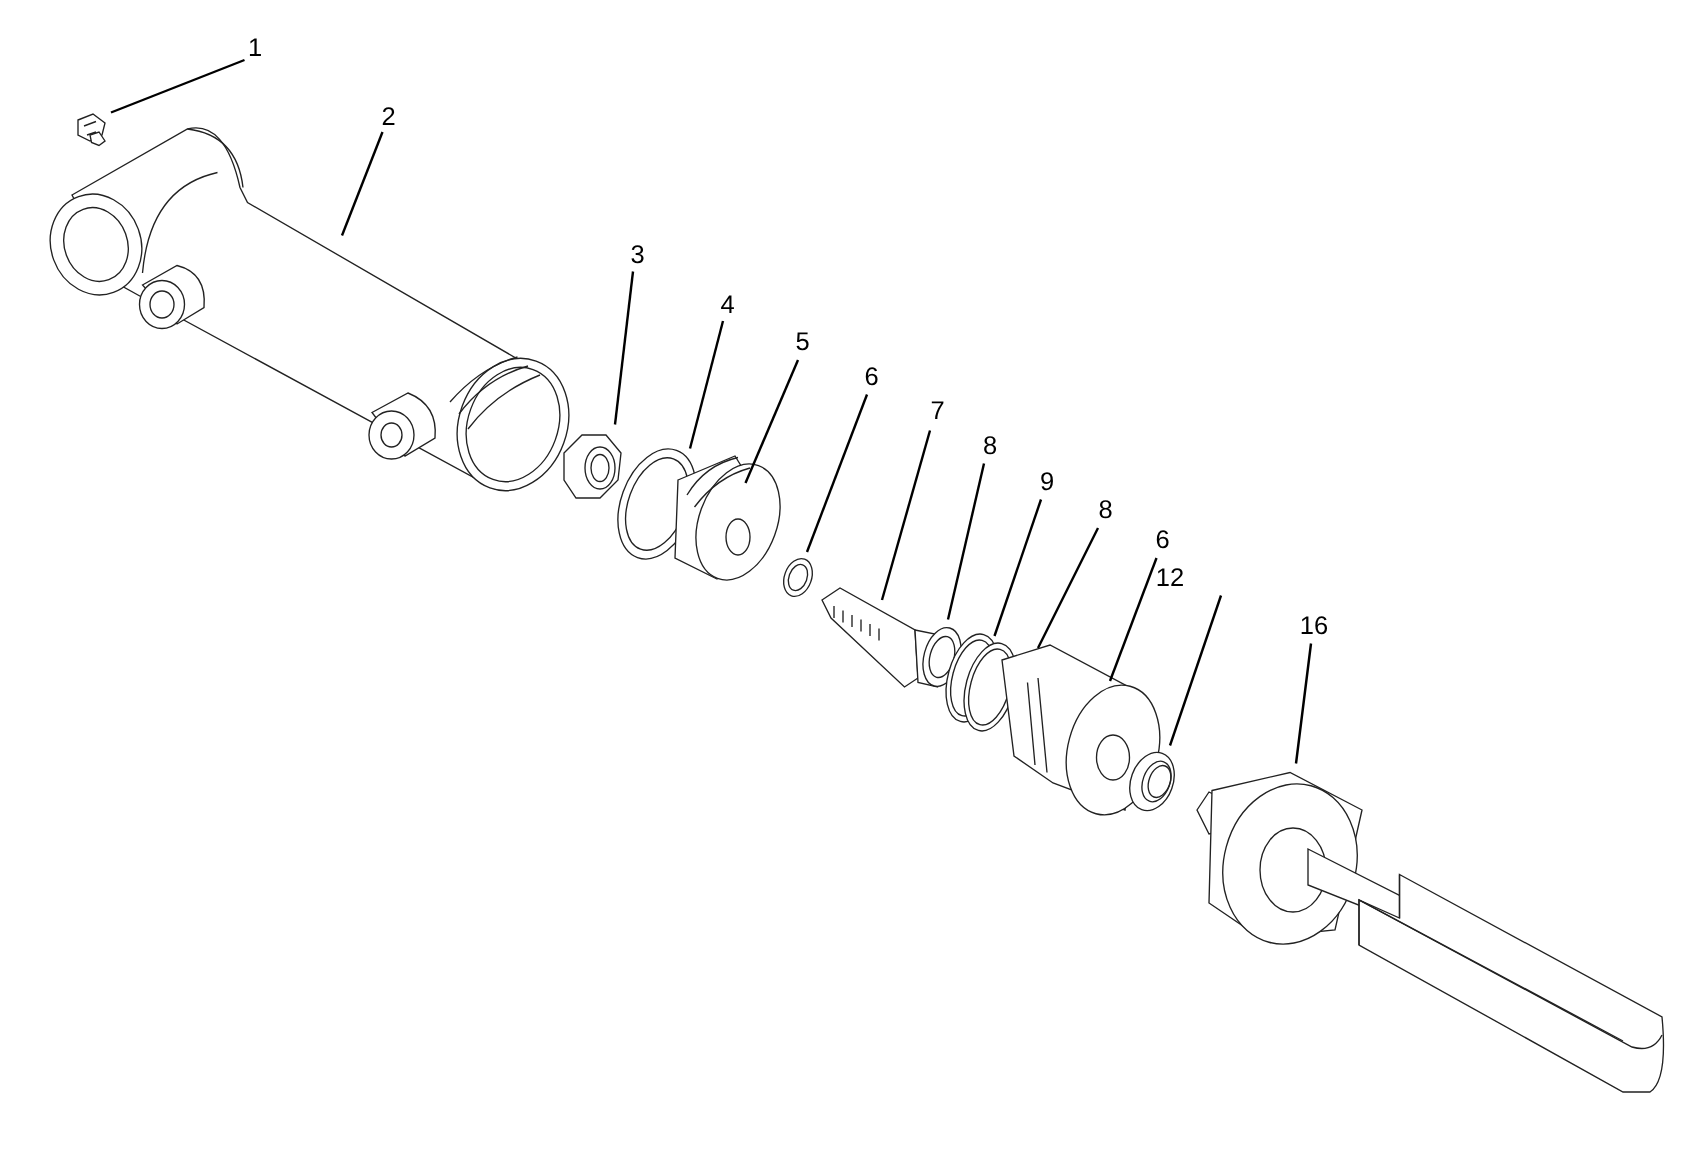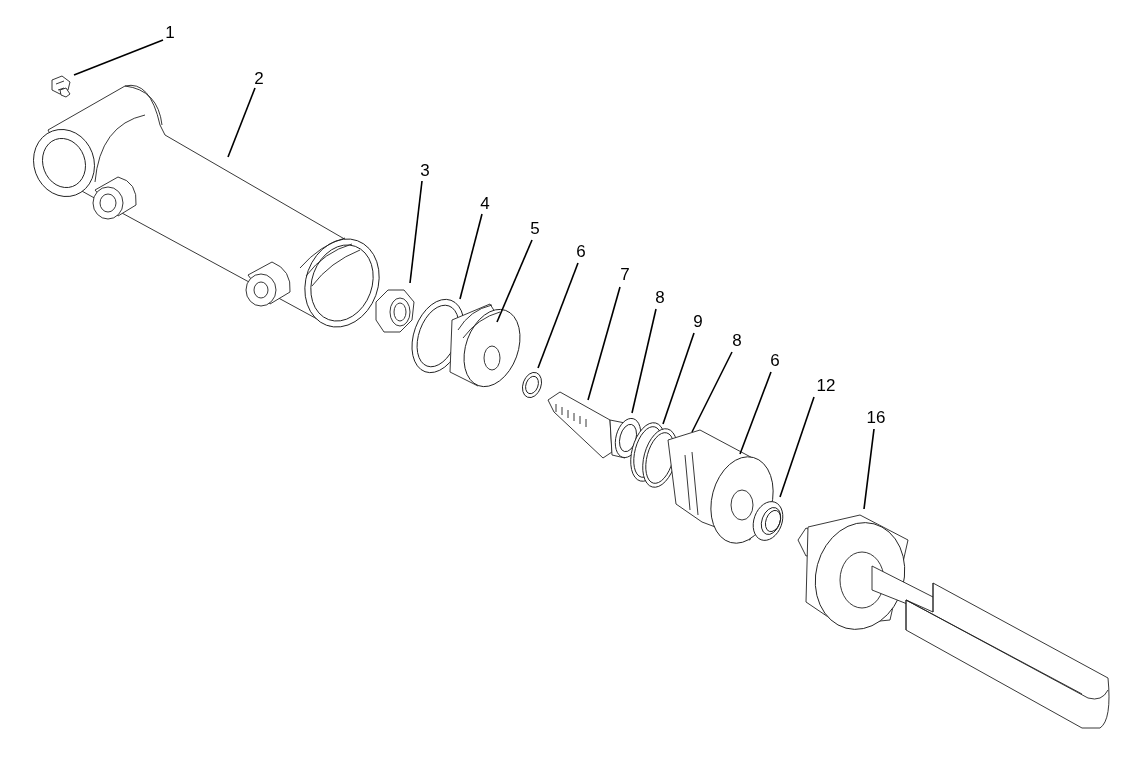--- a/index.html
+++ b/index.html
@@ -128,16 +128,16 @@
       <div class="callout" style="left: 259px; top: 78px;">2</div>
       <div class="callout" style="left: 425px; top: 170px;">3</div>
       <div class="callout" style="left: 485px; top: 203px;">4</div>
       <div class="callout" style="left: 535px; top: 228px;">5</div>
       <div class="callout" style="left: 581px; top: 251px;">6</div>
       <div class="callout" style="left: 625px; top: 274px;">7</div>
       <div class="callout" style="left: 660px; top: 297px;">8</div>
       <div class="callout" style="left: 698px; top: 321px;">9</div>
       <div class="callout" style="left: 737px; top: 340px;">8</div>
       <div class="callout" style="left: 775px; top: 360px;">6</div>
-      <div class="callout" style="left: 826px; top: 385px; text-align: center;">12</div>
+      <div class="callout" style="left: 780px; top: 385px; text-align: center;">12</div>
       <div class="callout" style="left: 876px; top: 417px;">16</div>
     </div>
 </div>
 
 </body></html>

